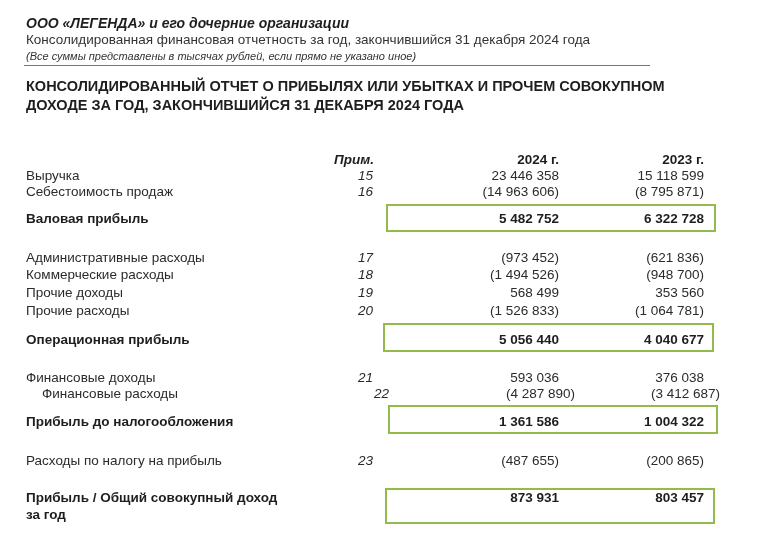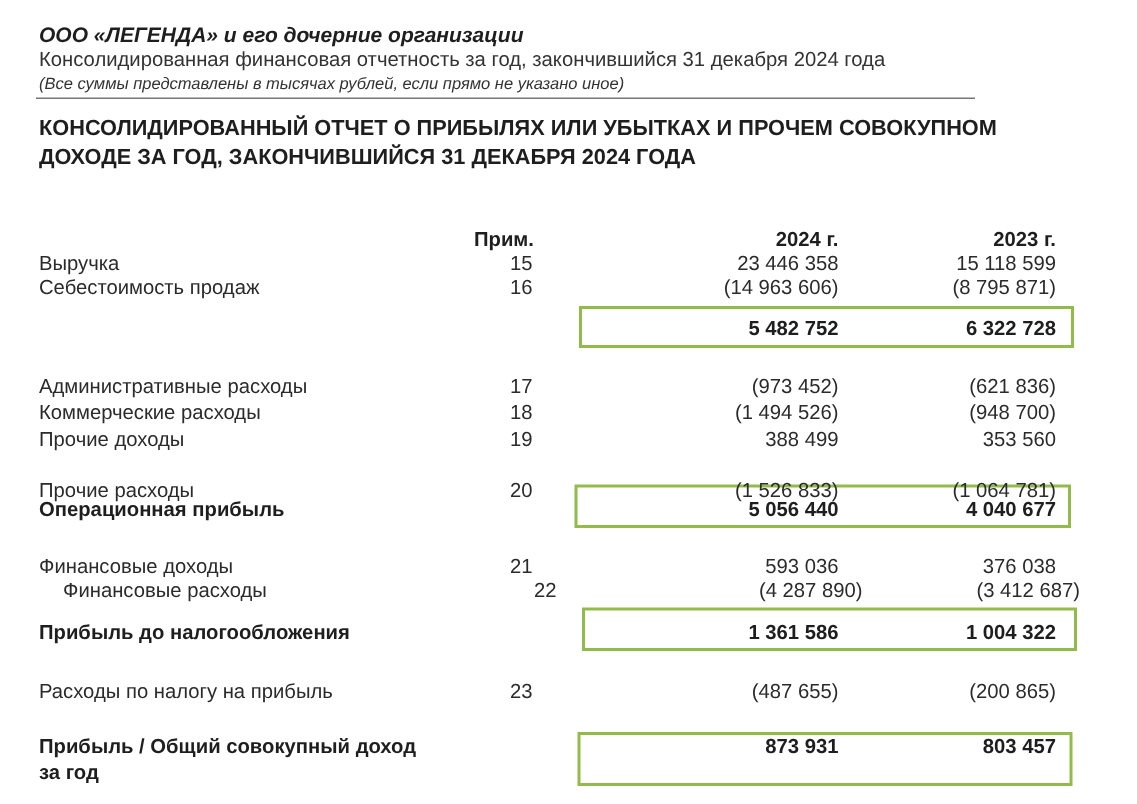--- a/index.html
+++ b/index.html
@@ -6,21 +6,21 @@
     body { width:758px; height:536px; position:relative; overflow:hidden;
            font-family:"Liberation Sans", sans-serif; color:#2b2b2b; }
     .hdr { position:absolute; left:26px; top:15px; width:630px; }
     .company { font-size:14px; font-weight:bold; color:#1e1e1e; line-height:17px;font-style:italic; }
     .subtitle { font-size:13.5px; line-height:16px; color:#333; }
     .note { font-size:11px; line-height:16px; font-style:italic; color:#333; }
     .hrule { position:absolute; left:24px; top:65px; width:626px; height:1px; background:#777; }
     .title { position:absolute; left:26px; top:77px; width:700px; font-size:14.5px; font-weight:bold; line-height:19px; color:#1e1e1e; }
     .row { position:absolute; left:0; width:758px; height:16px; font-size:13.5px; line-height:16px; }
     .row .lbl { position:absolute; left:26px; white-space:nowrap; }
-    .row .note-n { position:absolute; left:312px; width:43px; text-align:right; }
+    .row .note-n { position:absolute; left:330px; width:43px; text-align:right;font-style:italic; }
     .row .v24 { position:absolute; left:400px; width:159px; text-align:right; }
     .row .v23 { position:absolute; left:560px; width:144px; text-align:right; }
     .row.bold { font-weight:bold; color:#1e1e1e; }
     .row .note-n.head { width:44px; }
     .box { position:absolute; border:2.5px solid #93bb4c; box-sizing:border-box; }
   </style>
 </head>
 <body>
 
 <div class="hdr">
@@ -52,43 +52,44 @@
   <span class="v24">23 446 358</span>
   <span class="v23">15 118 599</span>
 </div>
 <div class="row" style="top:184px;">
   <span class="lbl">Себестоимость продаж</span>
   <span class="note-n">16</span>
   <span class="v24">(14 963 606)</span>
   <span class="v23">(8 795 871)</span>
 </div>
 <div class="row bold" style="top:211px;">
+  <span class="lbl">Валовая прибыль</span>
   <span class="v24">5 482 752</span>
   <span class="v23">6 322 728</span>
 </div>
 
 <div class="row" style="top:250px;">
   <span class="lbl">Административные расходы</span>
   <span class="note-n">17</span>
   <span class="v24">(973 452)</span>
   <span class="v23">(621 836)</span>
 </div>
 <div class="row" style="top:267px;">
   <span class="lbl">Коммерческие расходы</span>
   <span class="note-n">18</span>
   <span class="v24">(1 494 526)</span>
   <span class="v23">(948 700)</span>
 </div>
 <div class="row" style="top:285px;">
   <span class="lbl">Прочие доходы</span>
   <span class="note-n">19</span>
-  <span class="v24">388 499</span>
+  <span class="v24">568 499</span>
   <span class="v23">353 560</span>
 </div>
-<div class="row" style="top:303px;margin-top:16px;">
+<div class="row" style="top:303px;">
   <span class="lbl">Прочие расходы</span>
   <span class="note-n">20</span>
   <span class="v24">(1 526 833)</span>
   <span class="v23">(1 064 781)</span>
 </div>
 <div class="row bold" style="top:332px;">
   <span class="lbl">Операционная прибыль</span>
   <span class="v24">5 056 440</span>
   <span class="v23">4 040 677</span>
 </div>

